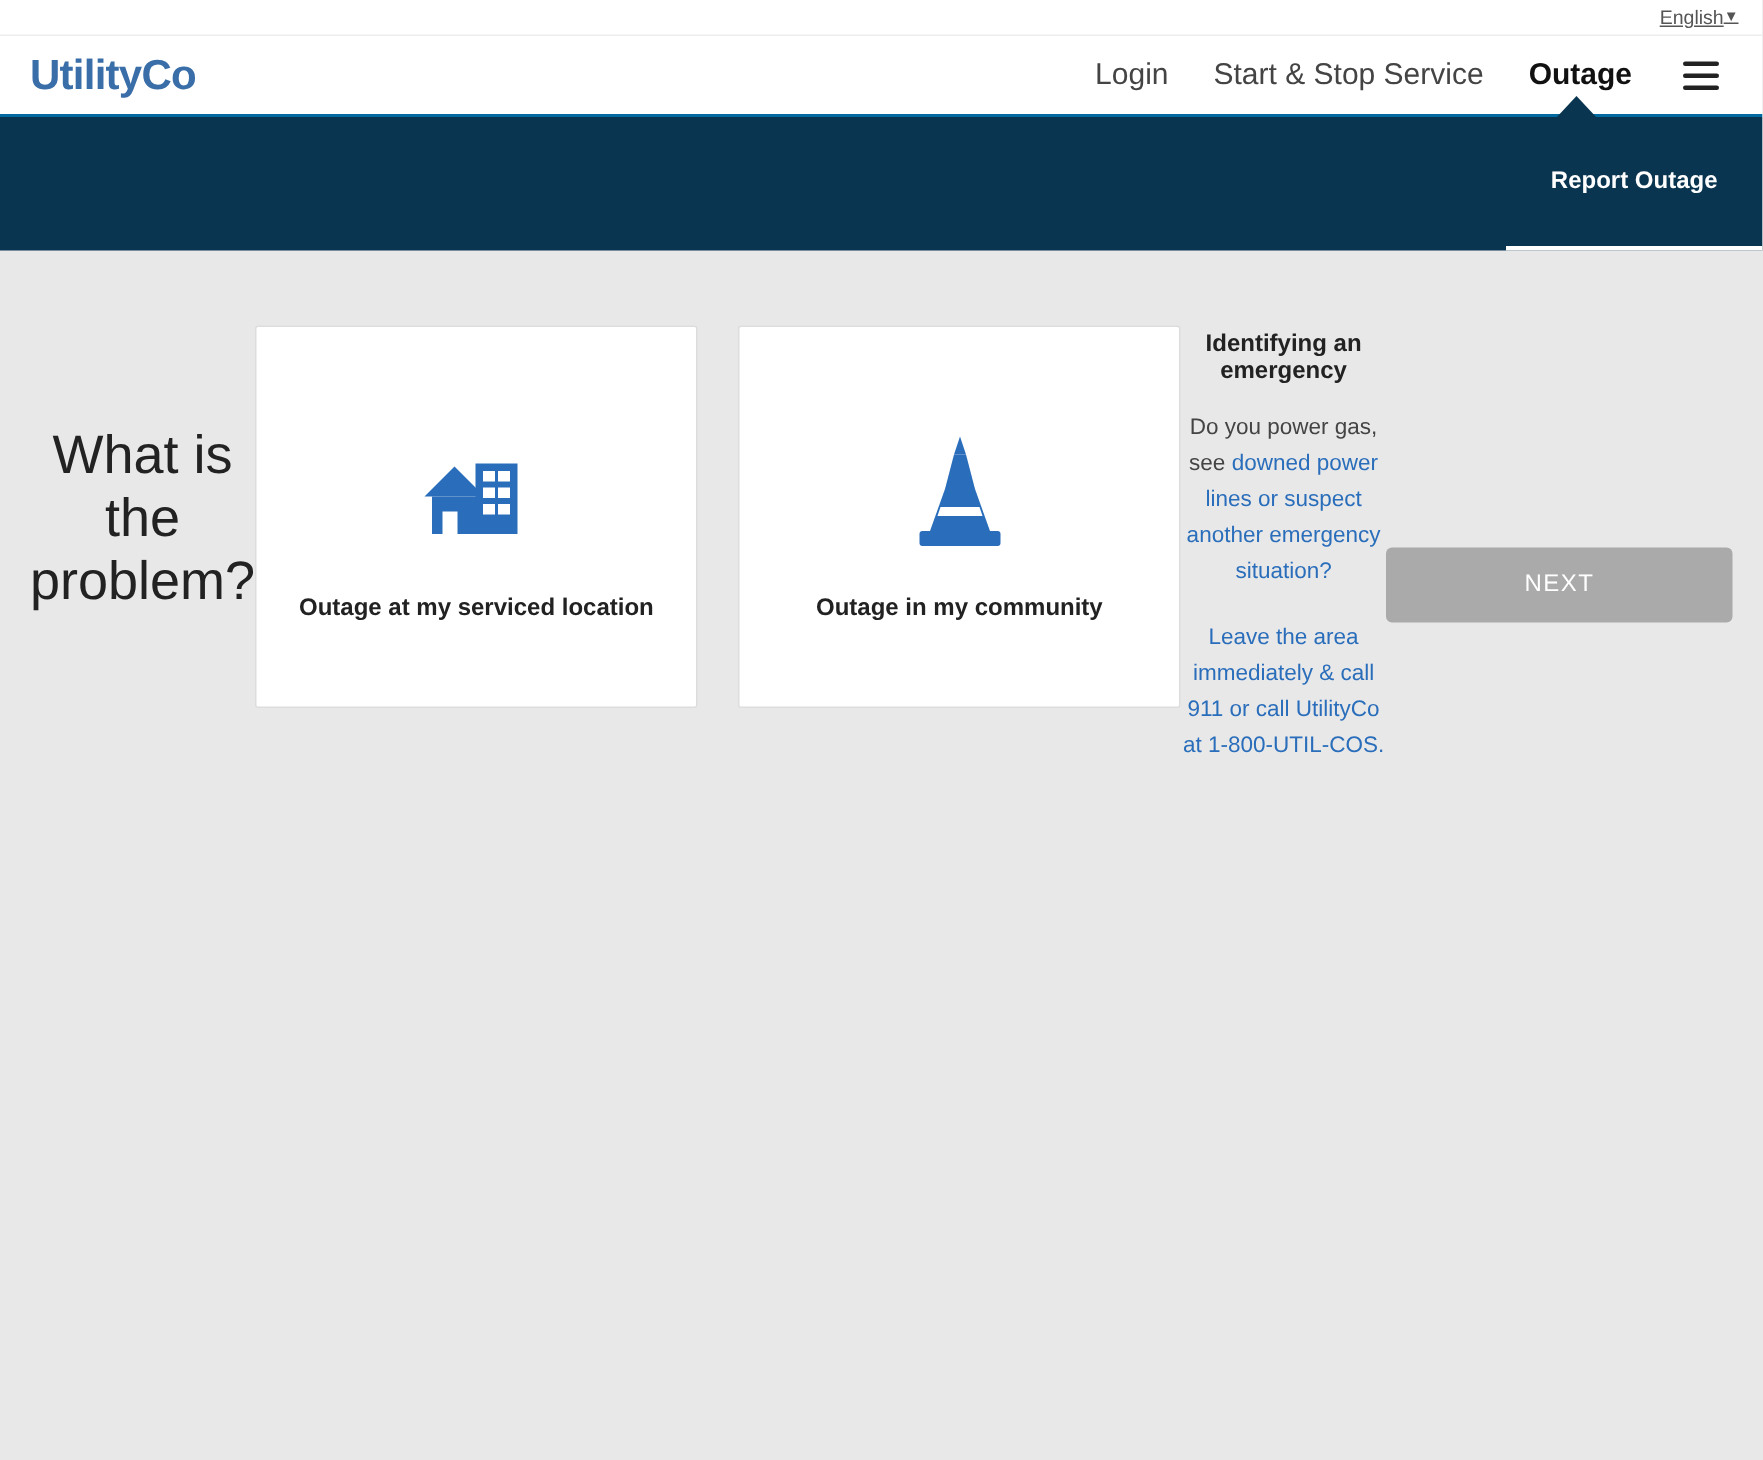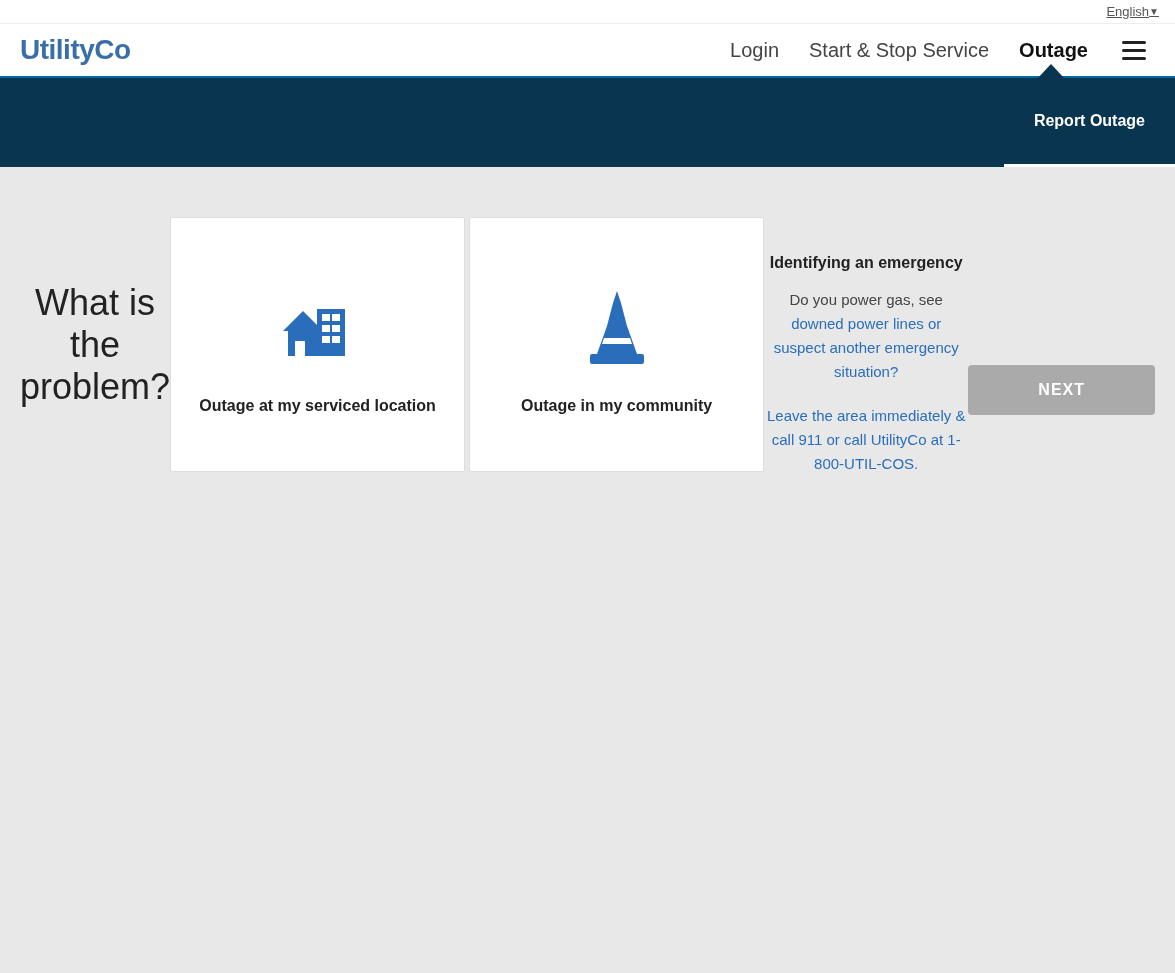--- a/index.html
+++ b/index.html
@@ -114,21 +114,21 @@
       font-size: 36px;
       font-weight: 400;
       color: #222;
       margin-bottom: 40px;
       text-align: center;
     }
 
     
     .cards-row {
       display: flex;
-      gap: 4px;
+      gap: 27px;
       justify-content: flex-end;
       margin-bottom: 40px;
     }
     .card {
       background: #fff;
       border: 1px solid #ddd;
       border-radius: 2px;
       width: 295px;
       height: 255px;
       display: flex;
@@ -180,23 +180,23 @@
       color: #2a6ebb;
       line-height: 1.6;
     }
 
     
     .next-btn {
       margin-top: 50px;
       background: #aaa;
       color: #fff;
       border: none;
-      padding: 16px 70px;
-      font-size: 16px;
-      font-weight: bold;
+      padding: 16px 92px;
+      font-size: 16px;
+      font-weight: normal;
       letter-spacing: 1px;
       border-radius: 4px;
       cursor: pointer;
     }
 
     
     .house-building-icon svg,
     .cone-icon svg {
       width: 90px;
       height: 90px;

